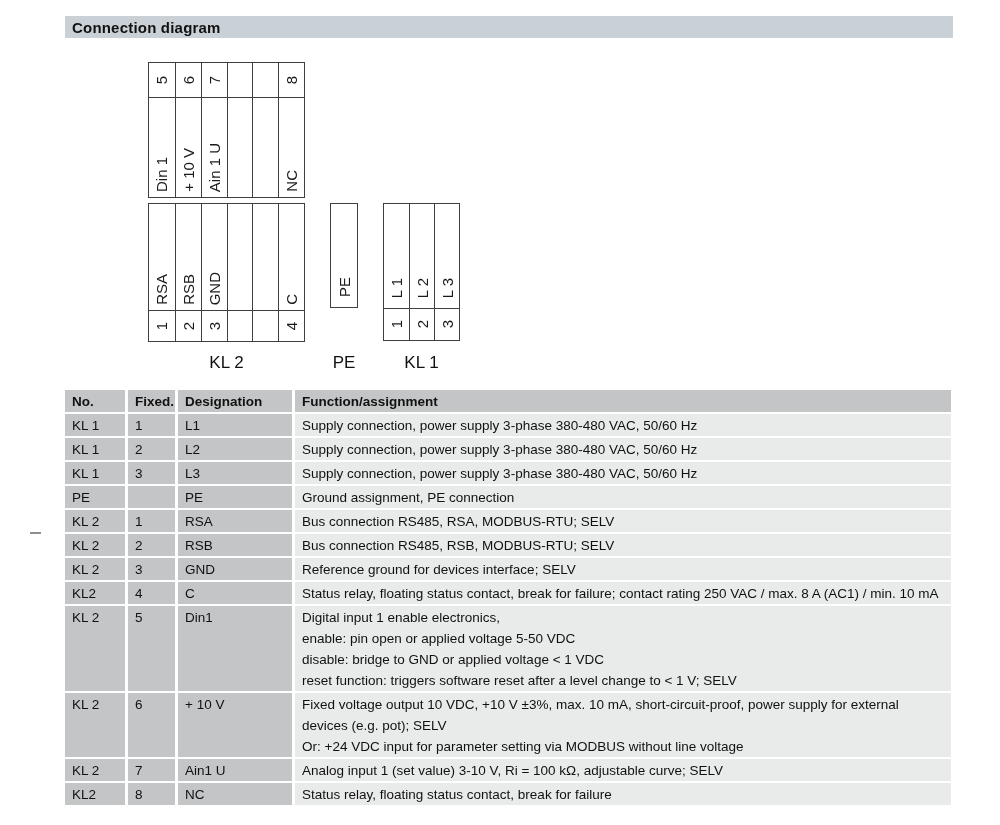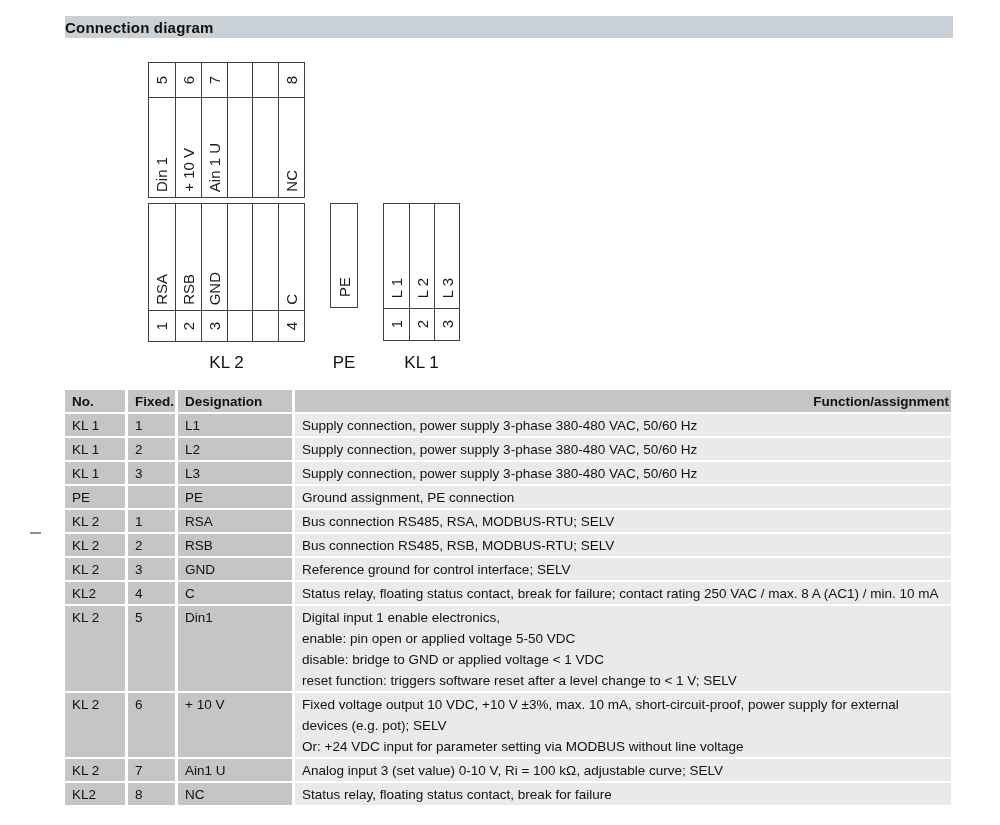--- a/index.html
+++ b/index.html
@@ -2,21 +2,21 @@
 <html style="--title-bg: #cad1d6; --head-bg: #c4c5c6; --left-bg: #c4c5c6; --func-bg: #e9eaea;"><head>
 <meta charset="utf-8">
 <style>
   html,body{margin:0;padding:0;background:#ffffff;}
   body{font-family:"Liberation Sans","DejaVu Sans",sans-serif;color:#111;}
   .page{position:relative;width:1000px;height:825px;background:#fff;overflow:hidden;}
 
   
   .title-bar{position:absolute;left:65px;top:16px;width:888px;height:22px;
     background:var(--title-bg,#cad1d6);display:flex;align-items:center;}
-  .title-bar span{font-size:15px;font-weight:bold;letter-spacing:.2px;}
+  .title-bar span{font-size:15px;font-weight:bold;padding-left:7px;letter-spacing:.2px;}
 
   
   .tblock{position:absolute;border:1px solid #3f3f3f;display:grid;background:#fff;box-sizing:border-box;}
   .dcell{display:flex;flex-direction:column;align-items:center;justify-content:flex-end;
     box-sizing:border-box;overflow:hidden;}
   .dcell.num{justify-content:center;padding-bottom:0;}
   .dcell.lab{padding-bottom:5px;}
   .dcell.pad10{padding-bottom:10px;}
   .bl{border-left:1px solid #3f3f3f;}
   .bt{border-top:1px solid #3f3f3f;}
@@ -39,21 +39,21 @@
 
   .rev-dash{position:absolute;left:30px;top:532px;width:11px;height:2px;background:#8f8f8f;}
 
   
   .ctable{position:absolute;left:65px;top:390px;width:886px;
     display:grid;grid-template-columns:60px 47px 114px 1fr;gap:2px 3px;background:#fff;}
   .cell{font-size:13.5px;line-height:21px;padding:1px 2px 0 7px;box-sizing:border-box;
     background:var(--left-bg,#c4c5c6);color:#111;}
   .cell.head{font-weight:bold;background:var(--head-bg,#c4c5c6);}
   .cell.func{background:var(--func-bg,#e9eaea);white-space:pre-line;}
-  .cell.func.head{background:var(--head-bg,#c4c5c6);white-space:normal;text-align:right;}
+  .cell.func.head{background:var(--head-bg,#c4c5c6);white-space:normal;}
 </style>
 </head>
 <body>
 
 <div class="page">
 
   <div class="title-bar">
     <span>Connection diagram</span>
   </div>
 
@@ -200,21 +200,21 @@
     <div class="cell func">Bus connection RS485, RSA, MODBUS-RTU; SELV</div>
 
     <div class="cell">KL 2</div>
     <div class="cell">2</div>
     <div class="cell">RSB</div>
     <div class="cell func">Bus connection RS485, RSB, MODBUS-RTU; SELV</div>
 
     <div class="cell">KL 2</div>
     <div class="cell">3</div>
     <div class="cell">GND</div>
-    <div class="cell func">Reference ground for control interface; SELV</div>
+    <div class="cell func">Reference ground for devices interface; SELV</div>
 
     <div class="cell">KL2</div>
     <div class="cell">4</div>
     <div class="cell">C</div>
     <div class="cell func">Status relay, floating status contact, break for failure; contact rating 250 VAC / max. 8 A (AC1) / min. 10 mA</div>
 
     <div class="cell">KL 2</div>
     <div class="cell">5</div>
     <div class="cell">Din1</div>
     <div class="cell func">Digital input 1 enable electronics,
@@ -225,21 +225,21 @@
     <div class="cell">KL 2</div>
     <div class="cell">6</div>
     <div class="cell">+ 10 V</div>
     <div class="cell func">Fixed voltage output 10 VDC, +10 V ±3%, max. 10 mA, short-circuit-proof, power supply for external
 devices (e.g. pot); SELV
 Or: +24 VDC input for parameter setting via MODBUS without line voltage</div>
 
     <div class="cell">KL 2</div>
     <div class="cell">7</div>
     <div class="cell">Ain1 U</div>
-    <div class="cell func">Analog input 3 (set value) 0-10 V, Ri = 100 kΩ, adjustable curve; SELV</div>
+    <div class="cell func">Analog input 1 (set value) 3-10 V, Ri = 100 kΩ, adjustable curve; SELV</div>
 
     <div class="cell">KL2</div>
     <div class="cell">8</div>
     <div class="cell">NC</div>
     <div class="cell func">Status relay, floating status contact, break for failure</div>
   </div>
 
 </div>
 
 </body></html>

